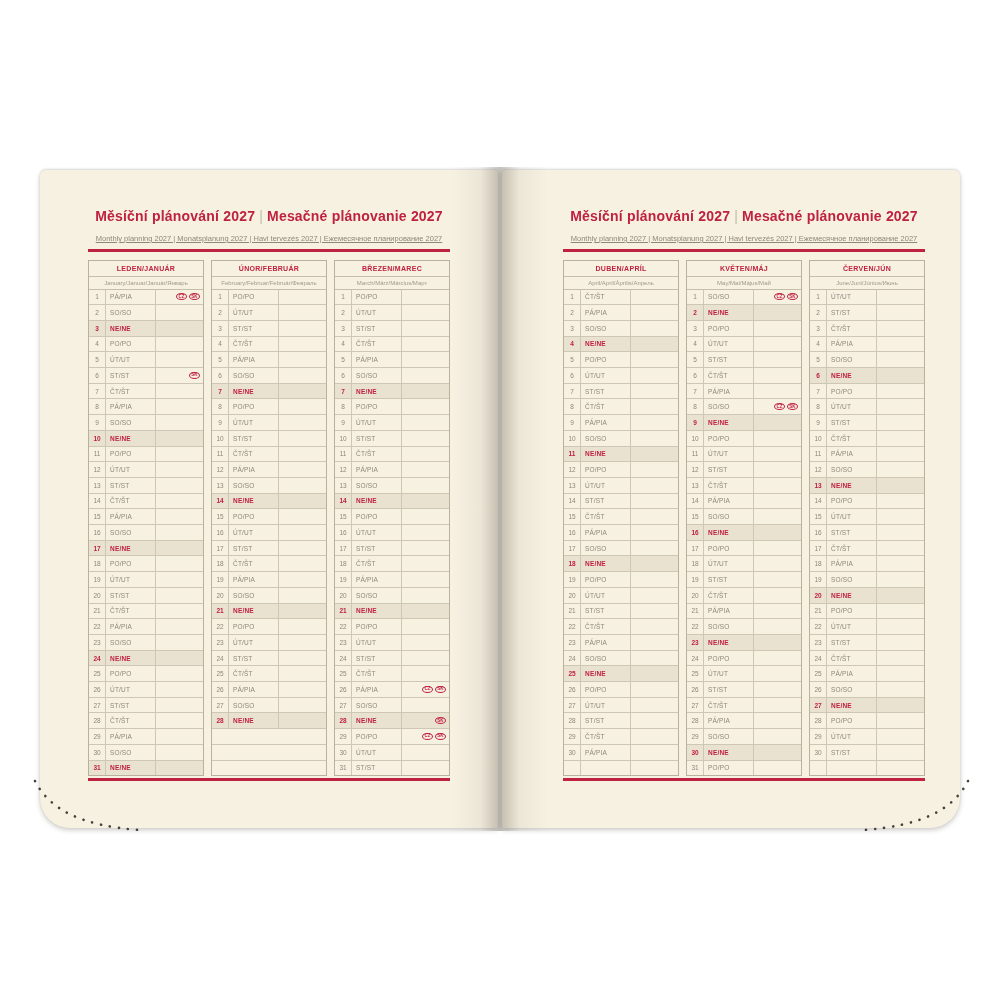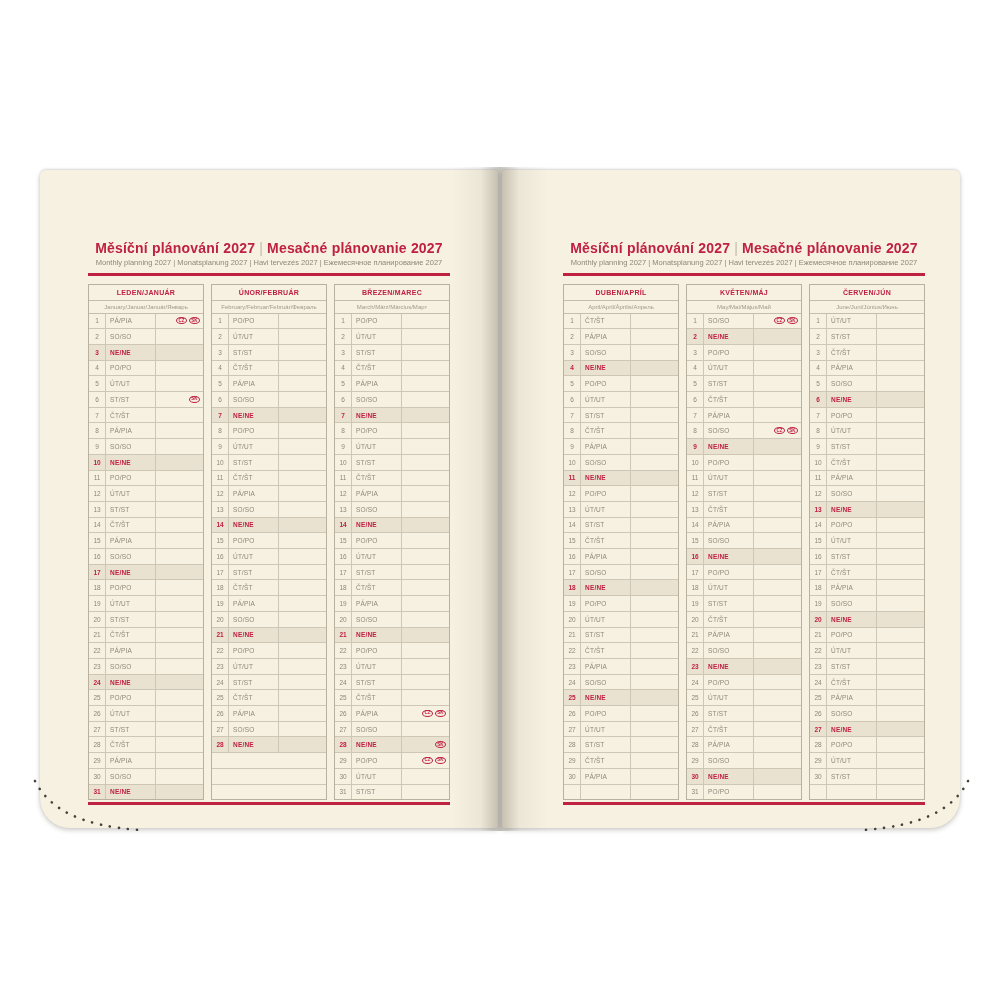--- a/index.html
+++ b/index.html
@@ -13,23 +13,23 @@
 
   .gutter{position:absolute;top:167px;left:452px;width:96px;height:664px;z-index:6;pointer-events:none;
     background:linear-gradient(to right, rgba(92,85,72,0) 0%, rgba(92,85,72,.07) 30%,
       rgba(92,85,72,.30) 47%, rgba(110,104,92,.42) 50%, rgba(92,85,72,.30) 53%,
       rgba(92,85,72,.07) 70%, rgba(92,85,72,0) 100%);}
 
   .content{position:relative;}
   .page.left  .content{padding:38px 48px 0 48px;}
   .page.right .content{padding:38px 35px 0 61px;}
 
-  .page-title{text-align:center;font-size:14px;font-weight:bold;color:#bf2140;line-height:16px;letter-spacing:.2px;margin-top:32px;}
+  .page-title{text-align:center;font-size:14px;font-weight:bold;color:#bf2140;line-height:16px;letter-spacing:.2px;}
   .title-div{color:#c3bcab;font-weight:normal;padding:0 4px;}
-  .page-subtitle{text-align:center;font-size:7.5px;color:#8e8879;margin-top:2px;line-height:9px;}
+  .page-subtitle{text-align:center;font-size:7.5px;color:#8e8879;margin-top:10px;line-height:9px;text-decoration:underline;}
   .rule{height:2.5px;background:#bf2140;margin-top:6px;}
   .rule.bottom{margin-top:2px;}
 
   .cols{display:flex;gap:7px;margin-top:8px;}
   .cal-col{flex:1;border:1px solid #b9b19e;box-sizing:border-box;}
   .cal-head{height:15px;line-height:15px;text-align:center;font-size:7px;font-weight:bold;color:#bf2140;
             border-bottom:1px solid #c6bdab;letter-spacing:.3px;}
   .cal-langs{height:12px;line-height:12px;text-align:center;font-size:6px;color:#a09a8b;
              border-bottom:1px solid #c6bdab;white-space:nowrap;overflow:hidden;}
   .cal-row{height:14.71px;border-bottom:1px solid #cfc7b5;display:flex;align-items:stretch;

